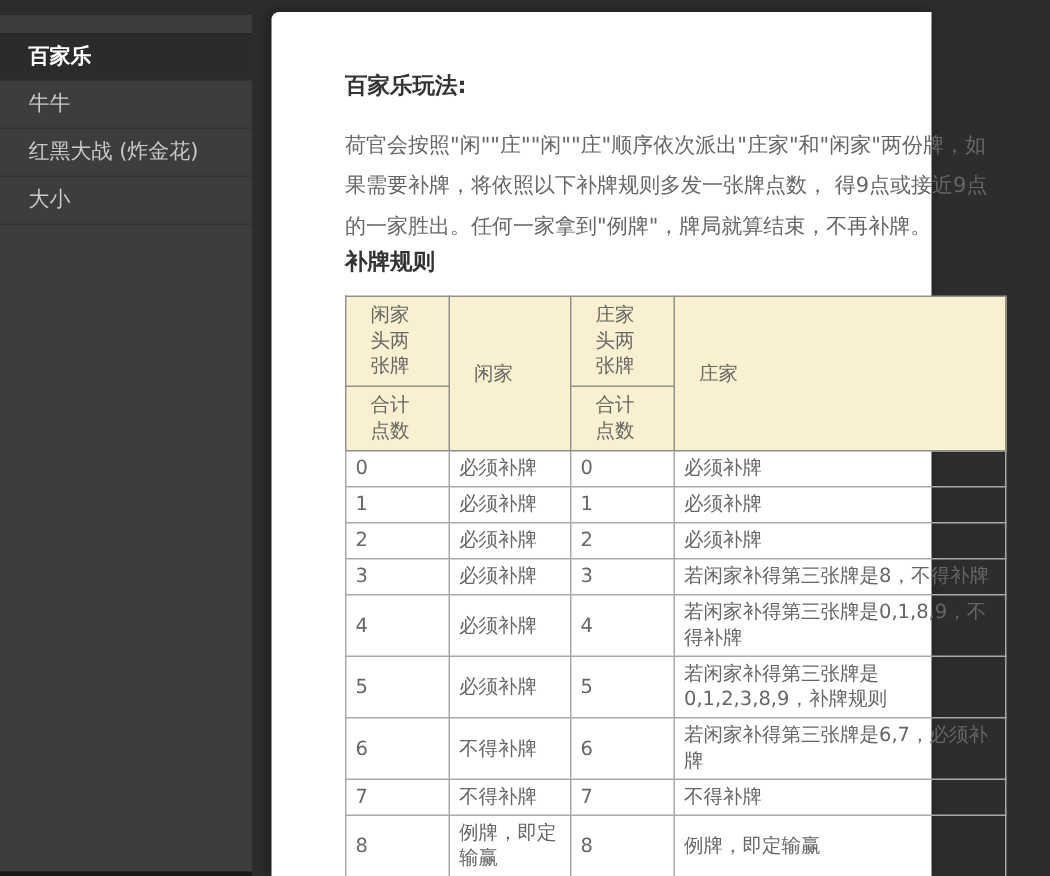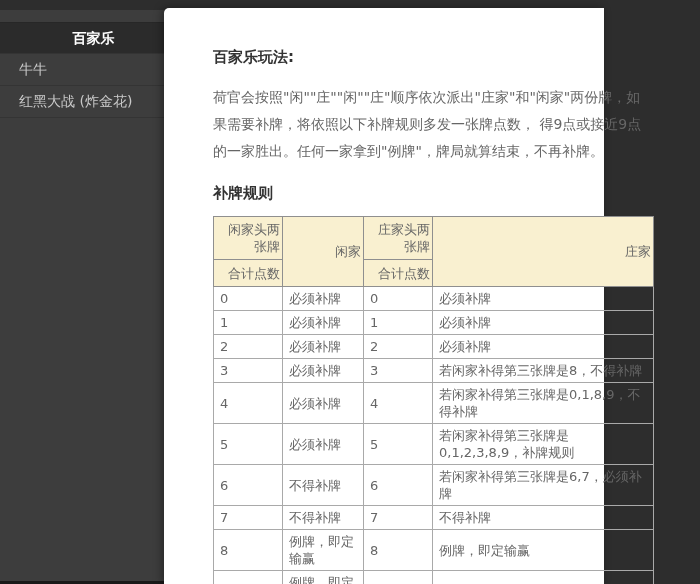--- a/index.html
+++ b/index.html
@@ -35,63 +35,61 @@
     border-bottom: 1px solid #343434;
     cursor: pointer;
     white-space: nowrap; overflow: hidden;
   }
   .menu-item.active {
     background: var(--sidebar-active-bg, #2b2b2b);
     color: var(--sidebar-active-text, #ffffff);
     font-weight: bold;
     border-top: 1px solid #272727;
     line-height: 30px;
-    text-align: center;
   }
 
   
   .panel {
-    position: absolute; left: 164px; top: 8px; width: 440px; height: 576px;
+    position: absolute; left: 181px; top: 8px; width: 440px; height: 576px;
     background: var(--panel-bg, #ffffff);
     border-radius: 5px 0 0 0;
     box-shadow: -2px 0 9px rgba(0,0,0,0.38);
   }
   .content { padding: 40px 30px 0 49px; }
 
   .page-title {
     font-size: 15px; font-weight: bold;
     color: var(--text-primary, #333333);
   }
   .intro {
     margin-top: 17px;
     width: 438px;
     font-size: 14px; line-height: 27px;
     color: var(--text-secondary, #666666);
   }
   .rules-heading {
-    margin-top: 19px;
     font-size: 15px; font-weight: bold;
     color: var(--text-primary, #333333);
   }
 
   
   table.rules {
     margin-top: 13px;
     width: 440px;
     border-collapse: collapse;
     table-layout: fixed;
     font-size: 13px;
     color: var(--text-secondary, #666666);
   }
   table.rules th {
     background: var(--table-header-bg, #f9f0d0);
     border: 1px solid #8f8f8f;
     font-weight: normal;
-    text-align: right;
-    padding: 4px 2px;
+    text-align: left;
+    padding: 4px 16px;
     line-height: 17px;
   }
   table.rules th.h-top { height: 42px; }
   table.rules th.h-sub { height: 27px; }
   table.rules td {
     border: 1px solid #a9a9a9;
     padding: 3px 6px;
     line-height: 17px;
     text-align: left;
     vertical-align: middle;
@@ -104,20 +102,21 @@
 
 <div class="stage">
 
   <div class="topbar"></div>
 
   <div class="sidebar">
     <ul class="menu">
       <li class="menu-item active">百家乐</li>
       <li class="menu-item">牛牛</li>
       <li class="menu-item">红黑大战 (炸金花)</li>
+      <li class="menu-item">大小</li>
     </ul>
   </div>
   <div class="sidebar-bottom-edge"></div>
 
   <div class="panel">
     <div class="content">
 
       <div class="page-title">百家乐玩法:</div>
 
       <p class="intro">荷官会按照"闲""庄""闲""庄"顺序依次派出"庄家"和"闲家"两份牌，如果需要补牌，将依照以下补牌规则多发一张牌点数， 得9点或接近9点的一家胜出。任何一家拿到"例牌"，牌局就算结束，不再补牌。</p>

